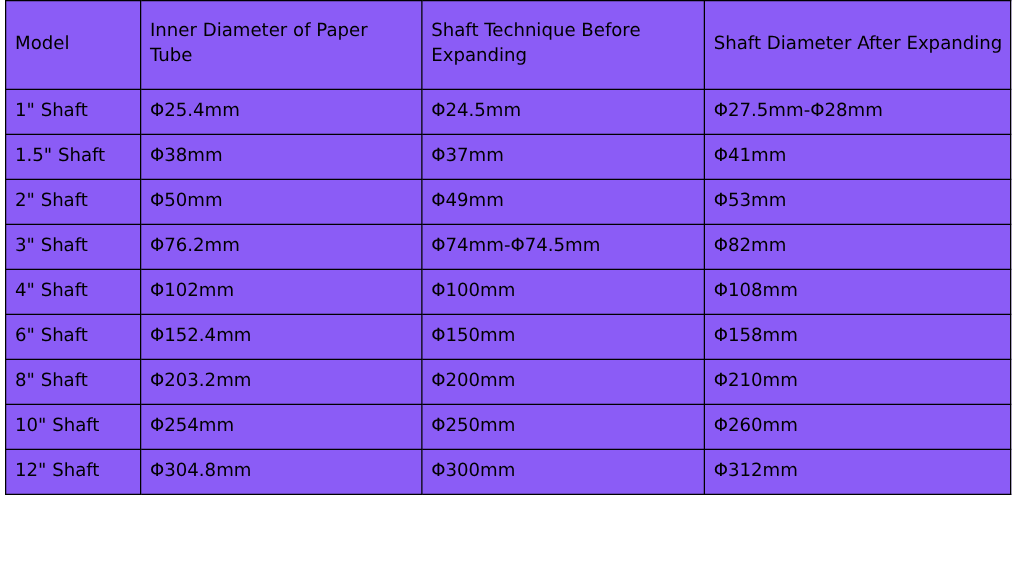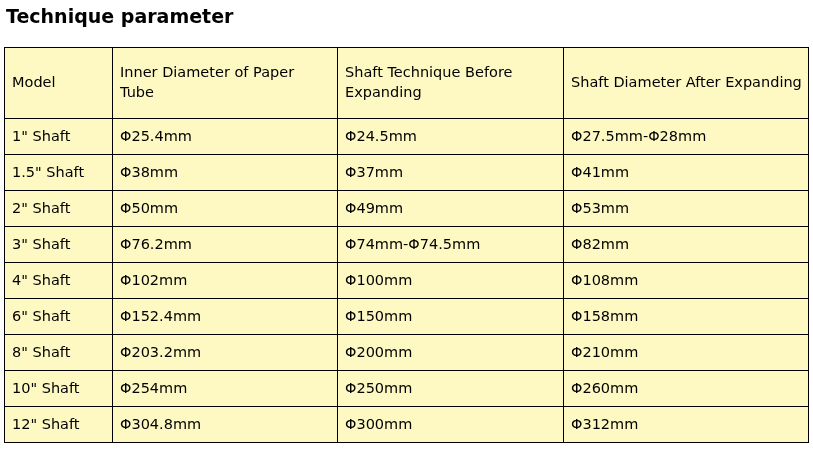--- a/index.html
+++ b/index.html
@@ -25,22 +25,21 @@
     font-weight: bold;
     color: #000000;
     padding: 6px 0 8px 6px;
     line-height: 1.1;
   }
   table.spec {
     border-collapse: collapse;
     table-layout: fixed;
     width: 804px;
     margin-left: 4px;
-    background: #fef9c3;
-    margin-top: 12px;
+    background: #8b5cf6;
   }
   table.spec col.c0 { width: 108px; }
   table.spec col.c1 { width: 225px; }
   table.spec col.c2 { width: 226px; }
   table.spec col.c3 { width: 245px; }
   table.spec td {
     border: 1px solid #000000;
     font-size: 14.5px;
     line-height: 1.35;
     padding: 6px 6px 6px 7px;
@@ -54,21 +53,20 @@
   }
   table.spec tr.body td {
     height: 23px;
   }
 </style>
 </head>
 <body>
 
 <div class="page">
 
-  <div class="title">Technique parameter</div>
 
   <table class="spec">
     <colgroup>
       <col class="c0">
         <col class="c1">
         <col class="c2">
         <col class="c3">
     </colgroup>
     <tbody>
       <tr class="head">

